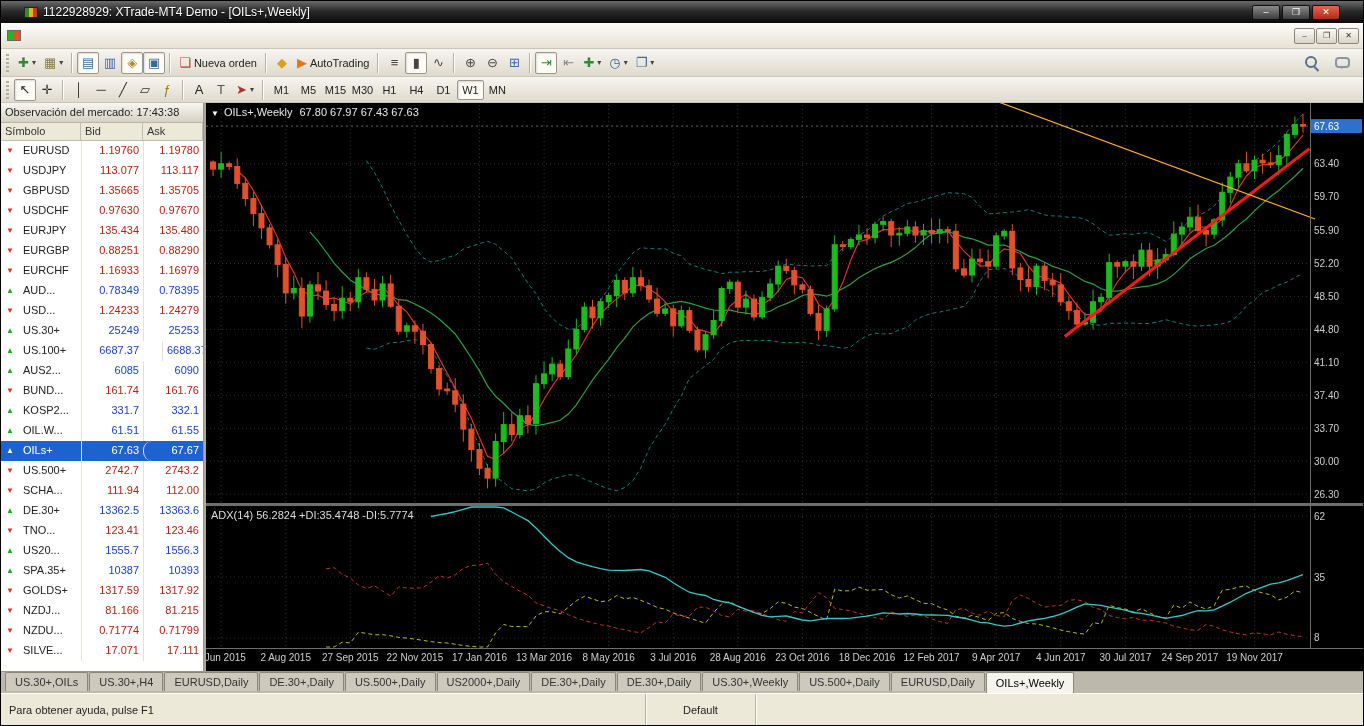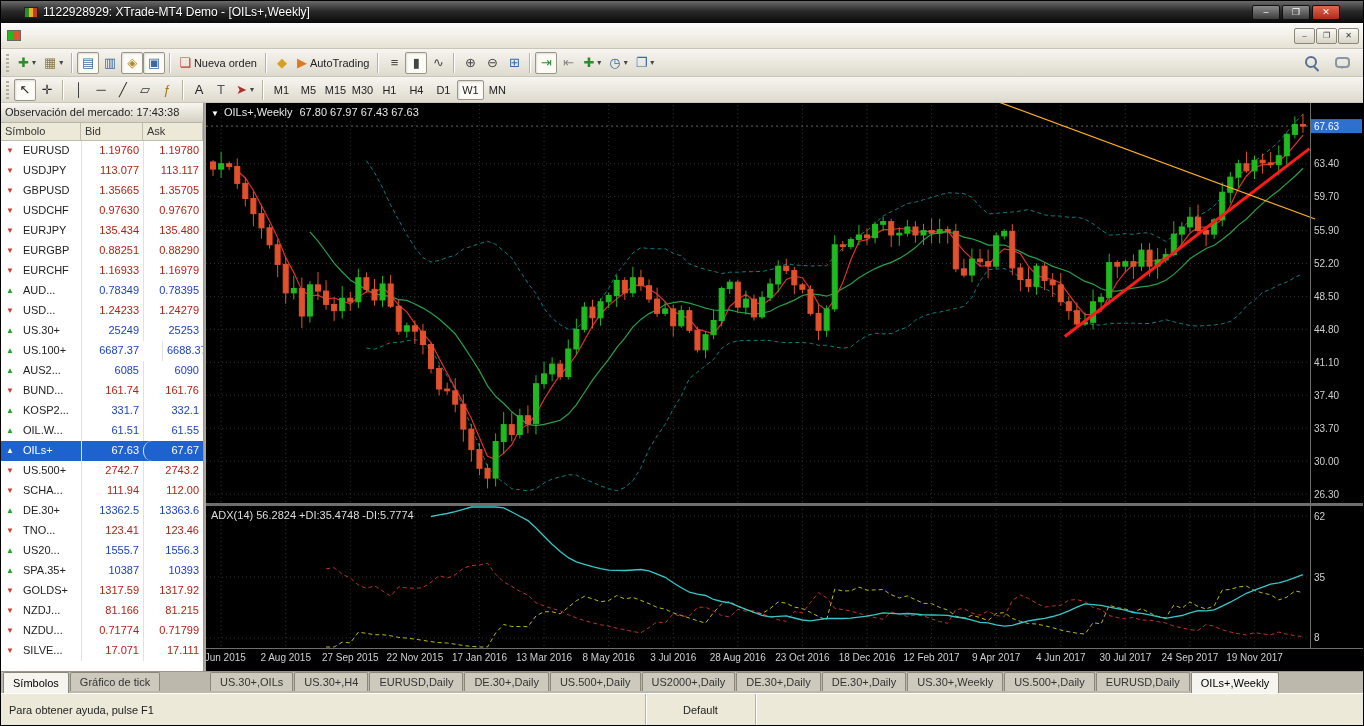--- a/index.html
+++ b/index.html
@@ -772,24 +772,20 @@
           </g>
         </svg>
       <div class="chart-title">
         <span class="ct-tri">▼</span><span>OILs+,Weekly</span><span class="ct-ohlc">67.80 67.97 67.43 67.63</span>
       </div>
       <div class="adx-label">ADX(14) 56.2824 +DI:35.4748 -DI:5.7774</div>
     </div>
   </div>
 
   <div class="tabband">
-    <div class="mw-tabs" id="mw-tabs">
-        <div class="ptab active">Símbolos</div>
-        <div class="ptab">Gráfico de tick</div>
-      </div>
     <div class="chart-tabs" id="chart-tabs">
         <div class="ptab">US.30+,OILs</div>
         <div class="ptab">US.30+,H4</div>
         <div class="ptab">EURUSD,Daily</div>
         <div class="ptab">DE.30+,Daily</div>
         <div class="ptab">US.500+,Daily</div>
         <div class="ptab">US2000+,Daily</div>
         <div class="ptab">DE.30+,Daily</div>
         <div class="ptab">DE.30+,Daily</div>
         <div class="ptab">US.30+,Weekly</div>

